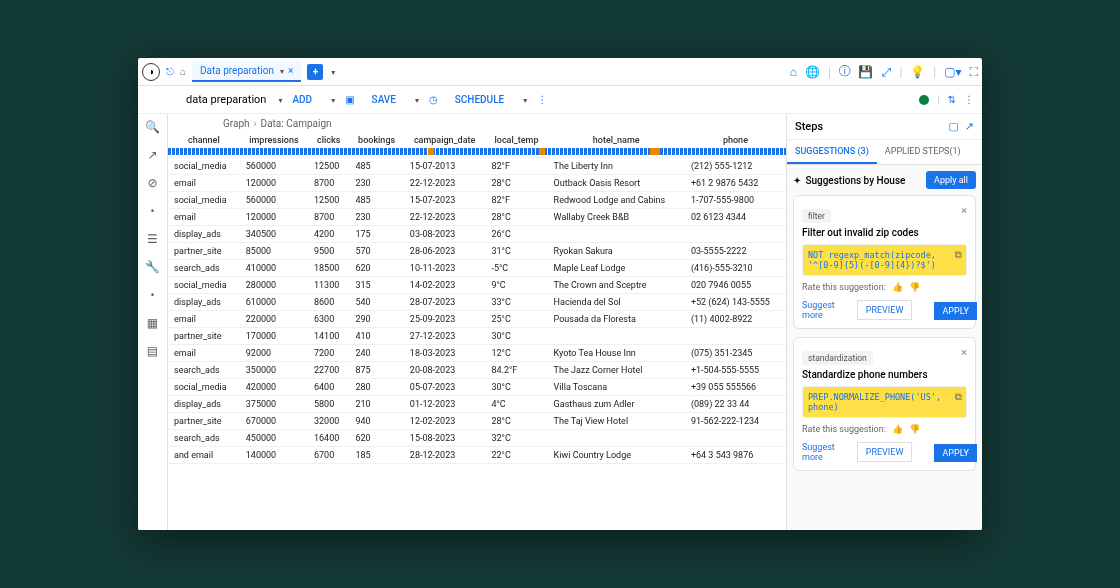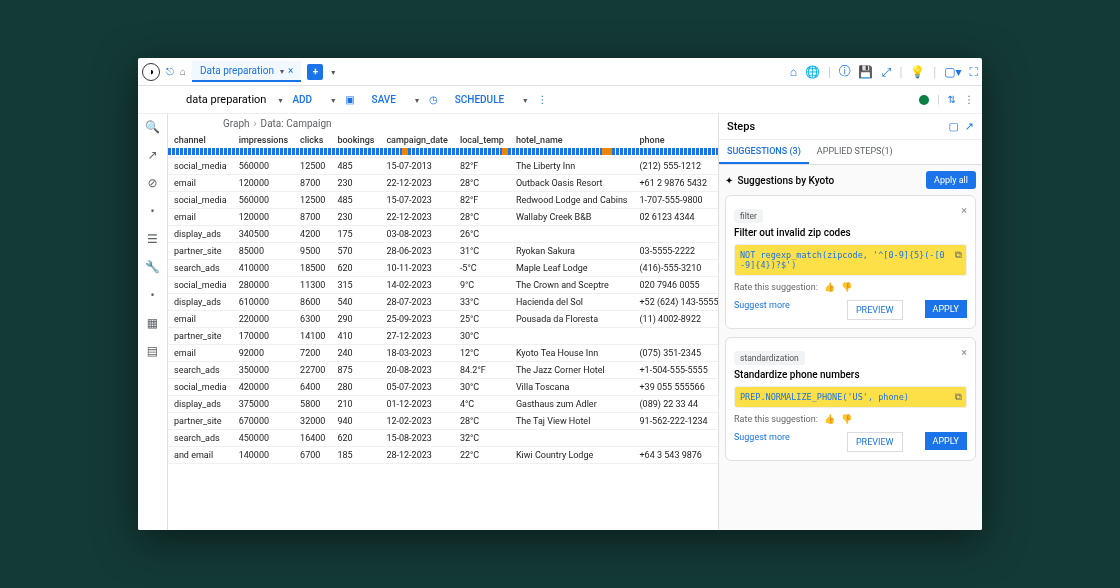--- a/index.html
+++ b/index.html
@@ -19,43 +19,43 @@
 .toolbar .dot { width:10px; height:10px; background:#0a8043; border-radius:50%; }
 .body { flex:1; display:flex; overflow:hidden; }
 .left-rail { width:30px; background:#fff; border-right:1px solid #e0e0e0; display:flex; flex-direction:column; align-items:center; padding-top:6px; gap:14px; color:#5f6368; }
 .left-rail span { font-size:12px; }
 .main { flex:1; display:flex; flex-direction:column; overflow:hidden; }
 .crumbs { padding:4px 8px; font-size:10px; color:#5f6368; display:flex; gap:4px; }
 .crumbs a { color:#5f6368;margin-left:47px; }
 .crumbs .chev { color:#999; }
 .table-wrap { flex:1; overflow:hidden; }
 table { border-collapse:collapse; width:100%; font-size:9px; }
-th { text-align:left; padding:2px 6px; font-weight:500; color:#333; border-bottom:none; }
+th { text-align:center; padding:2px 6px; font-weight:500; color:#333; border-bottom:none; }
 .type-row th { color:#888; font-weight:400; }
 .bands { height:10px; padding:0; }
 .bands .bar { height:7px; background:repeating-linear-gradient(90deg,#1a73e8 0,#1a73e8 3px,#fff 3px,#fff 4px); position:relative; }
 .bands .orange { position:absolute; top:0; height:7px; background:#ea8600; }
 td { padding:3px 6px; border-bottom:1px solid #f0f0f0; white-space:nowrap; color:#222; }
-.steps { width:264px; border-left:1px solid #e0e0e0; display:flex; flex-direction:column; }
+.steps { width:196px; border-left:1px solid #e0e0e0; display:flex; flex-direction:column; }
 .steps-head { padding:6px 8px; font-size:11px; font-weight:500; display:flex; align-items:center; border-bottom:1px solid #eee; }
 .steps-head .icons { margin-left:auto; display:flex; gap:6px; color:#1a73e8; font-size:11px; }
 .steps-tabs { display:flex; font-size:9px; border-bottom:1px solid #e0e0e0; }
 .steps-tabs div { padding:6px 8px; color:#5f6368; }
 .steps-tabs .active { color:#1a73e8; border-bottom:2px solid #1a73e8; font-weight:500; }
 .steps-body { flex:1; overflow:auto; padding:6px; background:#fafafa; }
 .gemini-head { display:flex; align-items:center; margin-bottom:6px; font-size:10px; font-weight:500; }
 .gemini-head button { margin-left:auto; background:#1a73e8; color:#fff; border:none; padding:4px 8px; border-radius:3px; font-size:9px; }
 .card { background:#fff; border:1px solid #e0e0e0; border-radius:6px; padding:8px; margin-bottom:8px; }
 .card .tag { display:inline-block; background:#f1f3f4; color:#555; font-size:8.5px; padding:2px 6px; border-radius:3px; }
 .card .close { float:right; color:#888; font-size:11px; }
 .card .title { font-size:10px; font-weight:500; margin:4px 0 6px; }
 .card .code { background:#fde047; border:1px solid #eee; border-radius:3px; padding:5px 20px 5px 5px; font-family:monospace; font-size:8.5px; color:#1a73e8; position:relative; word-break:break-all; }
 .card .copy { position:absolute; right:4px; top:4px; color:#666; font-size:10px; }
 .card .rate { display:flex; align-items:flex-start; gap:6px; font-size:9px; color:#666; margin-top:6px; }
-.card .actions { display:flex; align-items:flex-start; gap:22px; margin-top:8px; font-size:9px; }
+.card .actions { display:flex; align-items:flex-end; gap:22px; margin-top:8px; font-size:9px; }
 .card .actions .suggest { color:#1a73e8; }
 .card .actions button { margin-left:auto; border:1px solid #dadce0; background:#fff; color:#1a73e8; padding:4px 8px; border-radius:0; font-size:9px; }
 .card .actions .apply { background:#1a73e8; color:#fff; border:none; margin-left:0; }
 .caret::after{content:'▾';font-size:8px;margin-left:2px;color:#555;}
 </style>
 </head>
 <body>
 
 <div class="app">
   <div class="topbar">
@@ -340,21 +340,21 @@
             <span>↗</span>
           </div>
       </div>
       <div class="steps-tabs">
         <div class="active">SUGGESTIONS (3)</div>
         <div>APPLIED STEPS(1)</div>
       </div>
       <div class="steps-body">
         <div class="gemini-head">
           <span style="margin-right:4px;">✦</span>
-          <span>Suggestions by Kyoto</span>
+          <span>Suggestions by House</span>
           <button>Apply all</button>
         </div>
         <div id="cards">
             <div class="card"><span class="tag">filter</span><span class="close">×</span><div class="title">Filter out invalid zip codes</div><div class="code">NOT regexp_match(zipcode, '^[0-9]{5}(-[0-9]{4})?$')<span class="copy">⧉</span></div><div class="rate">
                 <span>Rate this suggestion:</span>
                 <span>👍</span>
                 <span>👎</span>
               </div><div class="actions">
                 <span class="suggest">Suggest more</span>
                 <button>PREVIEW</button>

